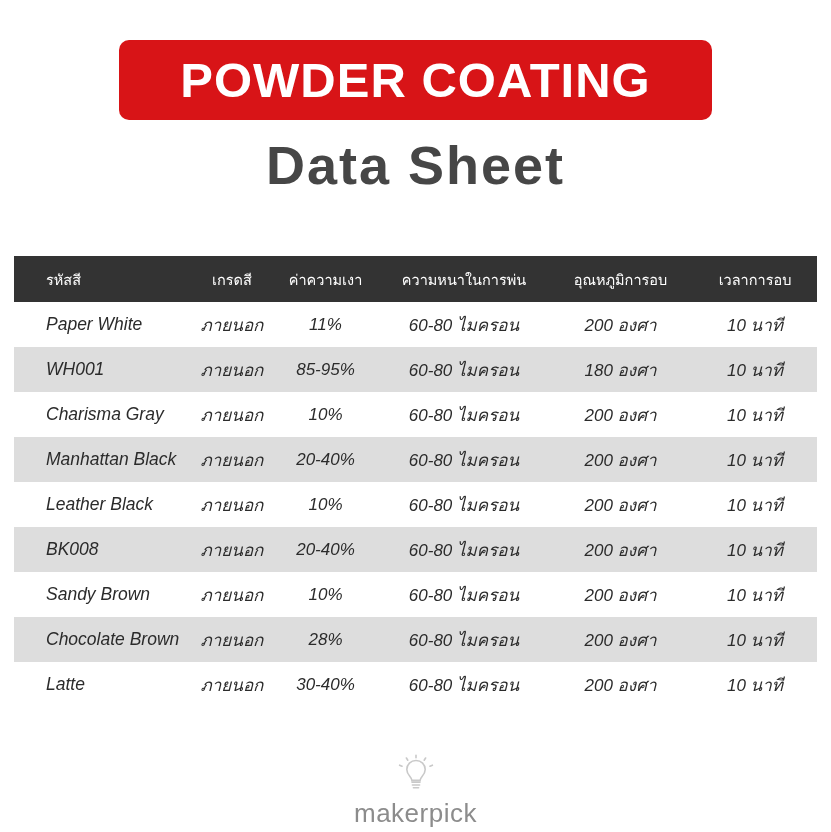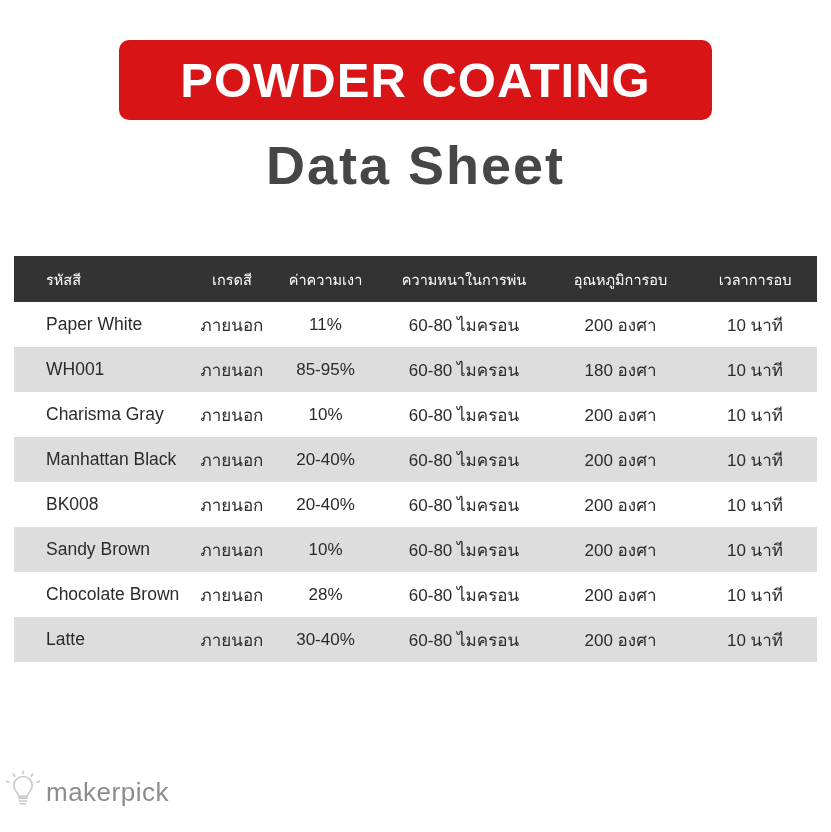--- a/index.html
+++ b/index.html
@@ -82,20 +82,21 @@
     text-align: left;
     padding-left: 32px;
   }
   table.data td {
     font-size: 17px;
     color: #2b2b2b;
     height: 45px;
     text-align: center;
     padding: 4px 2px;
     white-space: nowrap;
+    font-style: italic;
   }
   table.data td.col-code {
     text-align: left;
     padding-left: 32px;
     font-size: 17.5px;
   }
   table.data tbody tr:nth-child(odd) { background: #ffffff; }
   table.data tbody tr:nth-child(even) { background: #dddddd; }
 
   
@@ -107,21 +108,21 @@
   col.c5 { width: 124px; }
 
   
   .footer {
     position: absolute;
     left: 0;
     top: 752px;
     width: 831px;
     height: 80px;
     display: flex;
-    flex-direction: row;
+    flex-direction: column;
     align-items: center;
     justify-content: flex-start;
   }
   .bulb {
     position: relative;
     width: 46px;
     height: 46px;
     margin-bottom: 2px;
   }
   .bulb svg { display: block; }
@@ -185,20 +186,28 @@
           <td>ภายนอก</td>
           <td>10%</td>
           <td>60-80 ไมครอน</td>
           <td>200 องศา</td>
           <td>10 นาที</td>
         </tr>
         <tr>
           <td class="col-code">Manhattan Black</td>
           <td>ภายนอก</td>
           <td>20-40%</td>
+          <td>60-80 ไมครอน</td>
+          <td>200 องศา</td>
+          <td>10 นาที</td>
+        </tr>
+        <tr>
+          <td class="col-code">Leather Black</td>
+          <td>ภายนอก</td>
+          <td>10%</td>
           <td>60-80 ไมครอน</td>
           <td>200 องศา</td>
           <td>10 นาที</td>
         </tr>
         <tr>
           <td class="col-code">BK008</td>
           <td>ภายนอก</td>
           <td>20-40%</td>
           <td>60-80 ไมครอน</td>
           <td>200 องศา</td>

